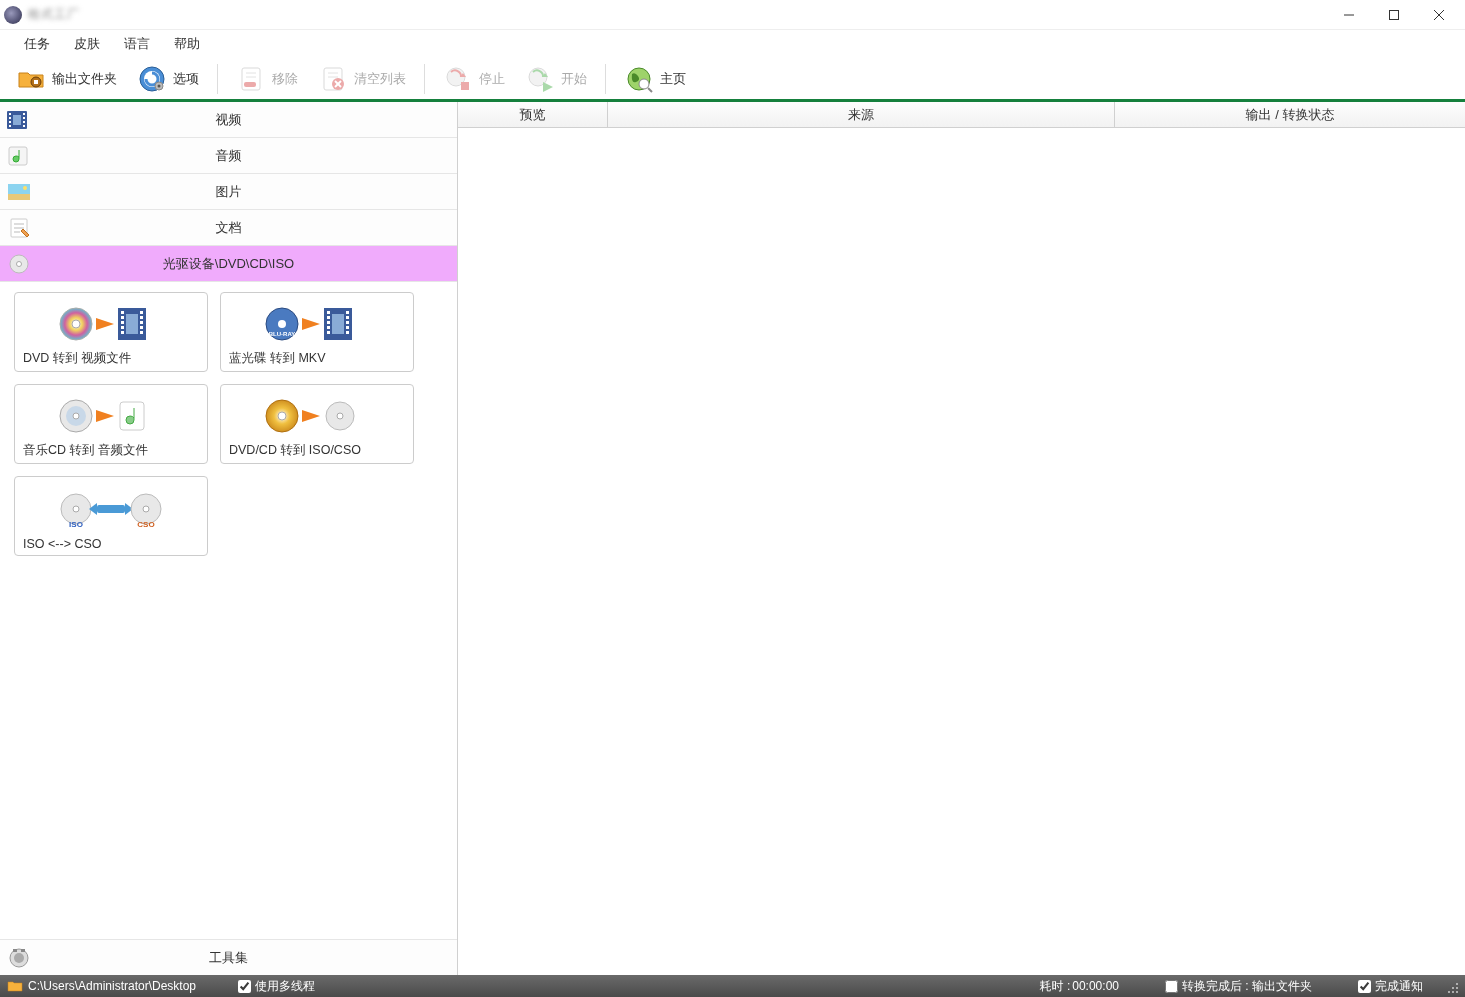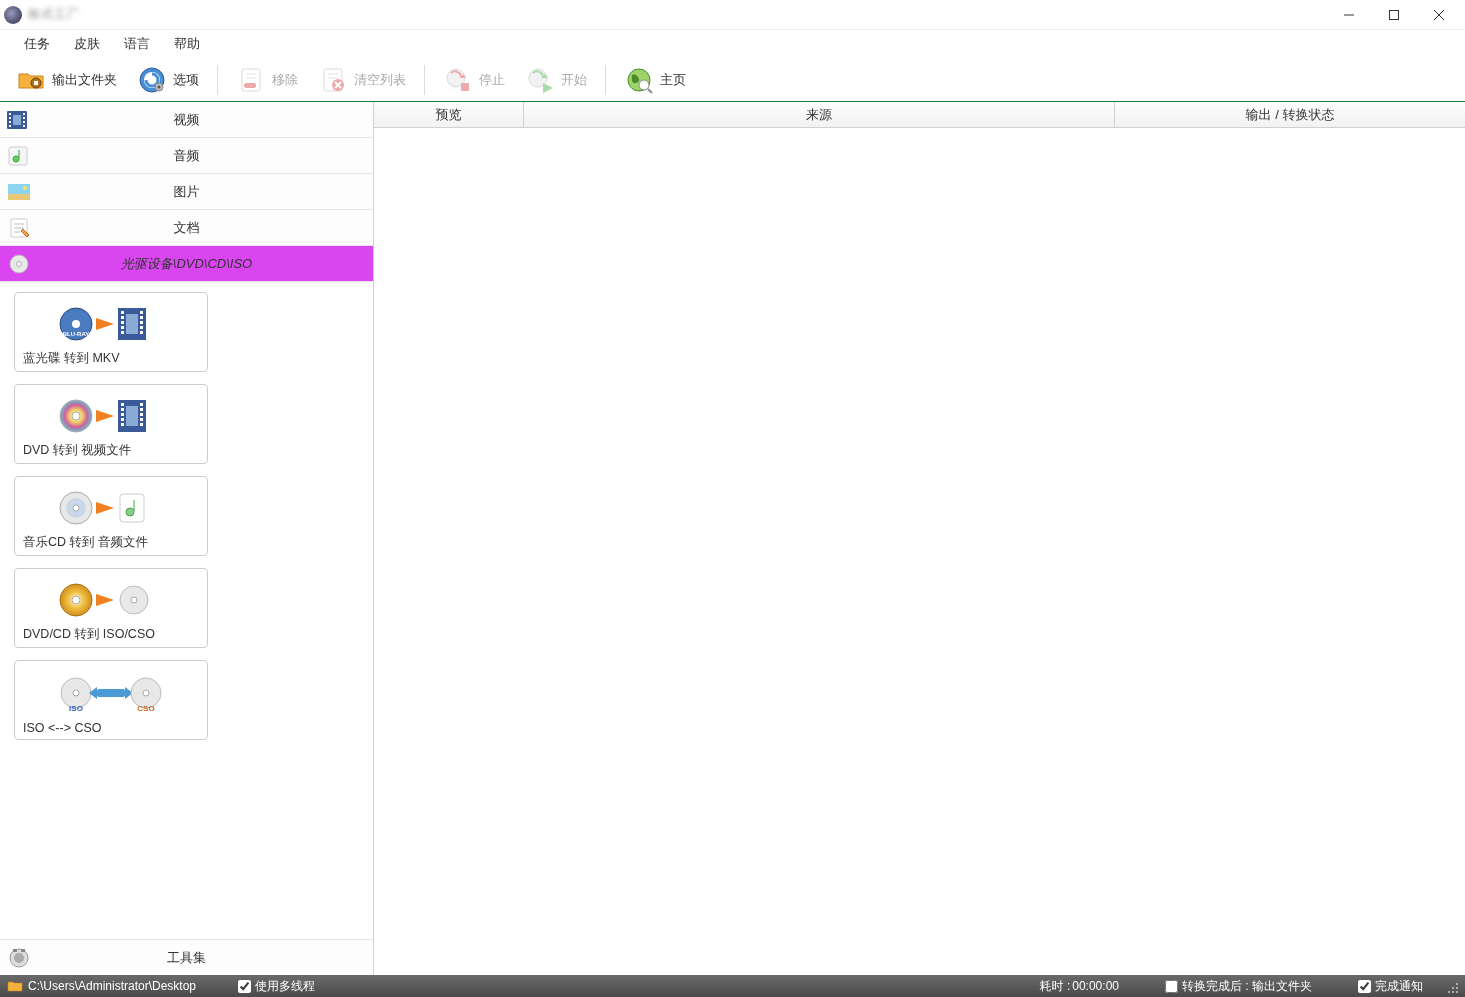--- a/index.html
+++ b/index.html
@@ -60,21 +60,21 @@
     font-size: 13px;
   }
 
   
   .toolbar {
     height: 44px;
     display: flex;
     align-items: center;
     padding: 2px 8px;
     background: #fff;
-    border-bottom: 1px solid #15803d;
+    border-bottom: 3px solid #15803d;
     gap: 4px;
   }
   .toolbar-sep {
     width: 1px; height: 30px;
     background: #ddd;
     margin: 0 6px;
   }
   .toolbar-btn {
     display: flex;
     align-items: center;
@@ -89,21 +89,21 @@
     display: flex; align-items: center; justify-content: center;
   }
 
   
   .main {
     flex: 1;
     display: flex;
     overflow: hidden;
   }
   .left-panel {
-    width: 374px;
+    width: 458px;
     border-right: 1px solid #d0d0d0;
     display: flex;
     flex-direction: column;
     background: #fff;
   }
   .cat-list { display: flex; flex-direction: column; }
   .cat-item {
     height: 36px;
     display: flex;
     align-items: center;
@@ -116,21 +116,21 @@
     width: 30px; height: 28px;
     margin-left: 4px;
     display: flex; align-items: center; justify-content: center;
   }
   .cat-label {
     position: absolute;
     left: 0; right: 0;
     text-align: center;
     pointer-events: none;
   }
-  .cat-item.selected { background: #d946ef; font-style: italic; }
+  .cat-item.selected { background: #f0abfc; }
 
   .tile-area {
     flex: 1;
     padding: 10px 14px;
     overflow-y: auto;
   }
   .tile-grid {
     display: flex;
     flex-wrap: wrap;
     gap: 12px;
@@ -400,44 +400,20 @@
               <circle cx="14" cy="12" r="9" fill="#e8e8e8" stroke="#bbb"></circle>
               <circle cx="14" cy="12" r="2.5" fill="#fff" stroke="#aaa"></circle>
             </svg>
         </span>
         <span class="cat-label">光驱设备\DVD\CD\ISO</span>
       </div>
     </div>
 
     <div class="tile-area">
       <div class="tile-grid">
-        <div class="tile">
-          <div class="tile-img">
-            <svg width="110" height="40" viewBox="0 0 110 40">
-              <circle cx="20" cy="20" r="16" fill="#4a7ac0" stroke="#2a4a80"></circle>
-              <circle cx="20" cy="20" r="4" fill="#fff"></circle>
-              <text x="20" y="32" font-size="6" fill="#fff" text-anchor="middle" font-weight="bold">BLU-RAY</text>
-              <polygon points="40,14 58,20 40,26" fill="#f08020"></polygon>
-              <rect x="62" y="4" width="28" height="32" fill="#3a5a9a"></rect>
-              <rect x="65" y="7" width="3" height="3" fill="#fff"></rect>
-                <rect x="65" y="12" width="3" height="3" fill="#fff"></rect>
-                <rect x="65" y="17" width="3" height="3" fill="#fff"></rect>
-                <rect x="65" y="22" width="3" height="3" fill="#fff"></rect>
-                <rect x="65" y="27" width="3" height="3" fill="#fff"></rect>
-              <rect x="84" y="7" width="3" height="3" fill="#fff"></rect>
-                <rect x="84" y="12" width="3" height="3" fill="#fff"></rect>
-                <rect x="84" y="17" width="3" height="3" fill="#fff"></rect>
-                <rect x="84" y="22" width="3" height="3" fill="#fff"></rect>
-                <rect x="84" y="27" width="3" height="3" fill="#fff"></rect>
-              <rect x="70" y="10" width="12" height="20" fill="#89abd6"></rect>
-            </svg>
-          </div>
-          <div class="tile-label">蓝光碟 转到 MKV</div>
-        </div>
-
         <div class="tile">
           <div class="tile-img">
             <svg width="110" height="40" viewBox="0 0 110 40">
               <defs>
                   <radialGradient id="g1">
                     <stop offset="0%" stop-color="#fff"></stop>
                     <stop offset="40%" stop-color="#f0d060"></stop>
                     <stop offset="70%" stop-color="#d060a0"></stop>
                     <stop offset="100%" stop-color="#60c0d0"></stop>
                   </radialGradient>
@@ -453,20 +429,44 @@
                 <rect x="65" y="27" width="3" height="3" fill="#fff"></rect>
               <rect x="84" y="7" width="3" height="3" fill="#fff"></rect>
                 <rect x="84" y="12" width="3" height="3" fill="#fff"></rect>
                 <rect x="84" y="17" width="3" height="3" fill="#fff"></rect>
                 <rect x="84" y="22" width="3" height="3" fill="#fff"></rect>
                 <rect x="84" y="27" width="3" height="3" fill="#fff"></rect>
               <rect x="70" y="10" width="12" height="20" fill="#89abd6"></rect>
             </svg>
           </div>
           <div class="tile-label">DVD 转到 视频文件</div>
+        </div>
+
+        <div class="tile">
+          <div class="tile-img">
+            <svg width="110" height="40" viewBox="0 0 110 40">
+              <circle cx="20" cy="20" r="16" fill="#4a7ac0" stroke="#2a4a80"></circle>
+              <circle cx="20" cy="20" r="4" fill="#fff"></circle>
+              <text x="20" y="32" font-size="6" fill="#fff" text-anchor="middle" font-weight="bold">BLU-RAY</text>
+              <polygon points="40,14 58,20 40,26" fill="#f08020"></polygon>
+              <rect x="62" y="4" width="28" height="32" fill="#3a5a9a"></rect>
+              <rect x="65" y="7" width="3" height="3" fill="#fff"></rect>
+                <rect x="65" y="12" width="3" height="3" fill="#fff"></rect>
+                <rect x="65" y="17" width="3" height="3" fill="#fff"></rect>
+                <rect x="65" y="22" width="3" height="3" fill="#fff"></rect>
+                <rect x="65" y="27" width="3" height="3" fill="#fff"></rect>
+              <rect x="84" y="7" width="3" height="3" fill="#fff"></rect>
+                <rect x="84" y="12" width="3" height="3" fill="#fff"></rect>
+                <rect x="84" y="17" width="3" height="3" fill="#fff"></rect>
+                <rect x="84" y="22" width="3" height="3" fill="#fff"></rect>
+                <rect x="84" y="27" width="3" height="3" fill="#fff"></rect>
+              <rect x="70" y="10" width="12" height="20" fill="#89abd6"></rect>
+            </svg>
+          </div>
+          <div class="tile-label">蓝光碟 转到 MKV</div>
         </div>
 
         <div class="tile">
           <div class="tile-img">
             <svg width="110" height="40" viewBox="0 0 110 40">
               <circle cx="20" cy="20" r="16" fill="#e8e8e8" stroke="#aaa"></circle>
               <circle cx="20" cy="20" r="10" fill="#c8d8e8"></circle>
               <circle cx="20" cy="20" r="3" fill="#fff" stroke="#aaa"></circle>
               <polygon points="40,14 58,20 40,26" fill="#f08020"></polygon>
               <rect x="64" y="6" width="24" height="28" rx="3" fill="#fff" stroke="#ccc"></rect>

